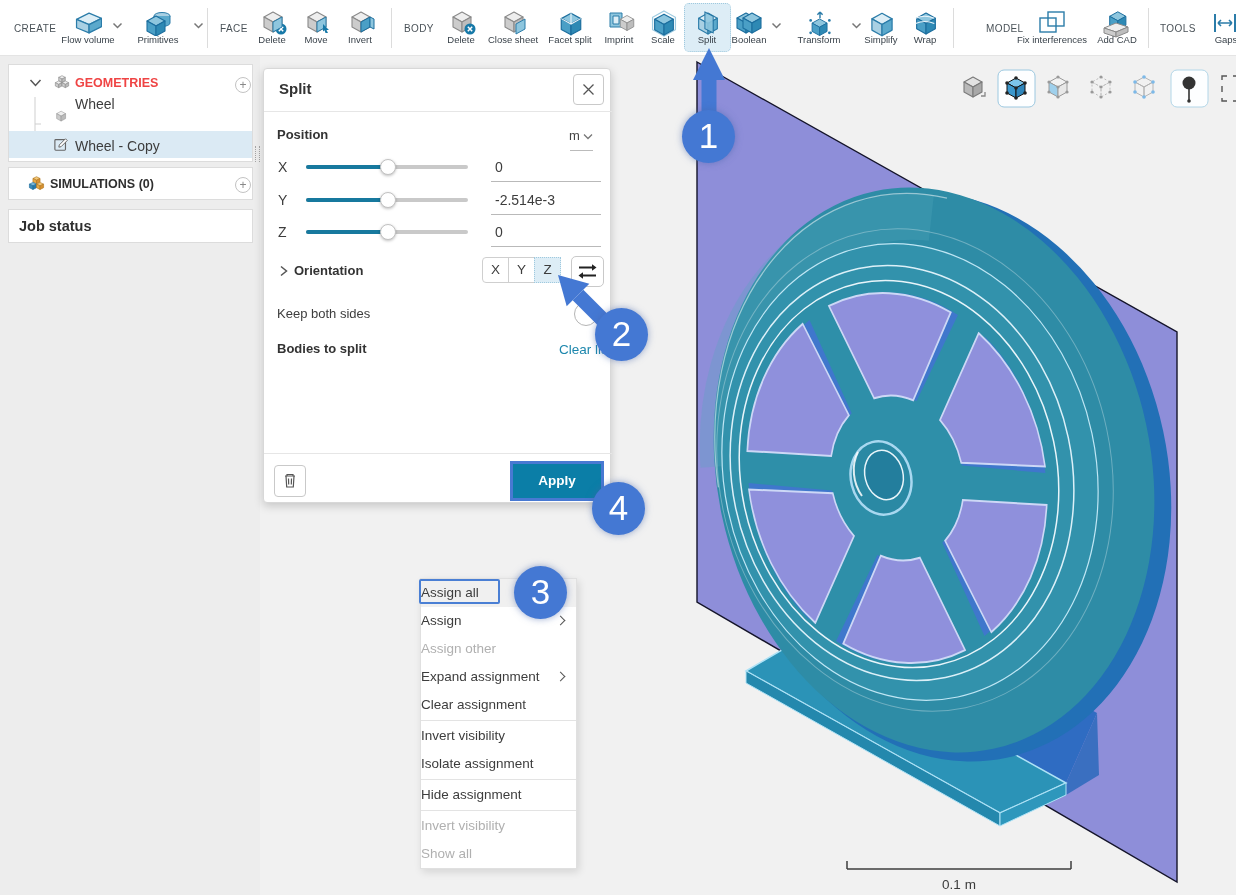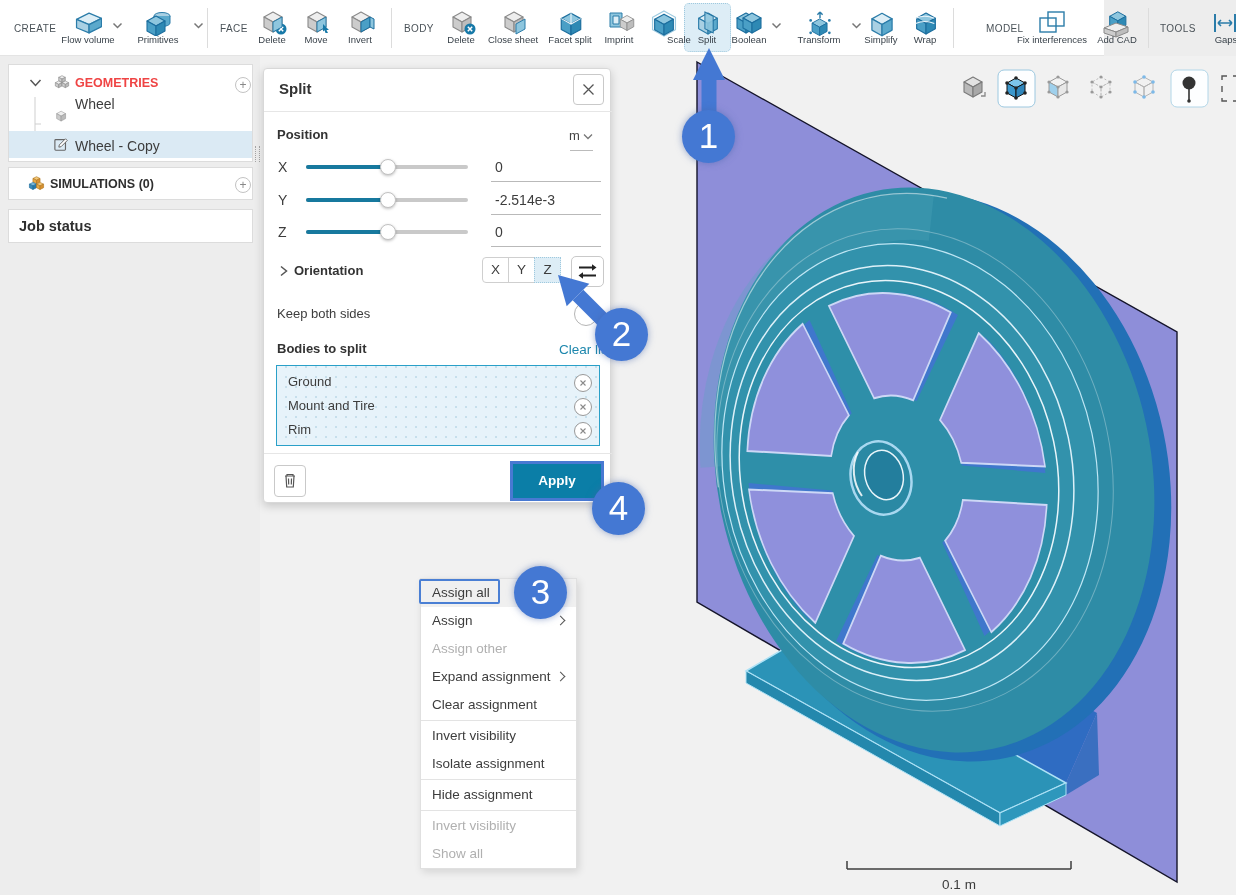--- a/index.html
+++ b/index.html
@@ -1,21 +1,21 @@
 <!DOCTYPE html>
 <html><head>
 <meta charset="utf-8">
 <style>
   * { margin:0; padding:0; box-sizing:border-box; }
   html,body { width:1236px; height:895px; overflow:hidden; font-family:"Liberation Sans", sans-serif; background:#ededed; }
   #page { position:relative; width:1236px; height:895px; }
   .abs { position:absolute; }
 
   
-  #toolbar { position:absolute; left:0; top:0; width:1104px; height:56px; background:#fff; border-bottom:1px solid #e4e4e4; z-index:20; }
+  #toolbar { position:absolute; left:0; top:0; width:1236px; height:56px; background:#fff; border-bottom:1px solid #e4e4e4; z-index:20; }
   .grplabel { position:absolute; top:23px; font-size:10px; letter-spacing:0.4px; color:#4a5258; }
   .tbicon { position:absolute; top:10px; }
   .tblabel { position:absolute; top:34px; font-size:9.5px; color:#39424a; white-space:nowrap; transform:translateX(-50%); }
   .sep { position:absolute; top:8px; width:1px; height:40px; background:#dcdcdc; }
   .caret { position:absolute; top:22px; }
   .splithl { position:absolute; left:684px; top:3px; width:47px; height:49px; background:#ddedf6; border:1px dotted #9fc9de; border-radius:5px; }
 
   
   #sidebar { position:absolute; left:0; top:56px; width:260px; height:839px; background:#ededed; z-index:10; }
   .card { position:absolute; left:8px; width:245px; background:#fff; border:1px solid #dcdcdc; }
@@ -24,21 +24,21 @@
   #vp { position:absolute; left:0; top:0; width:1236px; height:895px; z-index:1; }
 
   
   #dialog { position:absolute; left:263px; top:68px; width:348px; height:435px; background:#fff; border:1px solid #d8d8d8; border-radius:4px; box-shadow:0 3px 10px rgba(0,0,0,0.18); z-index:30; font-size:13px; color:#3d3d3d; }
   #dialog .abs { position:absolute; }
   .xyzbtn { position:absolute; width:27px; height:26px; border:1px solid #cfcfcf; background:#fff; text-align:center; line-height:24px; font-size:13.5px; color:#3d3d3d; }
   .knob { position:absolute; width:16px; height:16px; border-radius:50%; background:#fff; border:1px solid #c2c2c2; box-shadow:0 1px 3px rgba(0,0,0,0.25); }
 
   
   #ctxmenu { position:absolute; left:420px; top:578px; width:157px; background:#fff; border:1px solid #e0e0e0; box-shadow:2px 3px 8px rgba(0,0,0,0.12); z-index:30; font-size:13.5px; color:#3d3d3d; }
-  .mi { position:relative; height:28px; line-height:28px; padding-left:11px; white-space:nowrap; }
+  .mi { position:relative; height:28px; line-height:28px; white-space:nowrap; }
   .mi.dis { color:#b0b0b0; }
   .mdiv { height:1px; background:#e3e3e3; margin:1px 0; }
   .marrow { position:absolute; right:12px; top:10px; width:7px; height:7px; border-top:1.5px solid #555; border-right:1.5px solid #555; transform:rotate(45deg); }
 
   
   .callout { position:absolute; width:53px; height:53px; border-radius:50%; background:#4478d3; color:#fff; text-align:center; line-height:52px; font-size:35px; z-index:40; box-shadow:0 0 7px rgba(70,100,170,0.55); }
   .arrowsvg { position:absolute; left:0; top:0; width:1236px; height:895px; z-index:39; pointer-events:none; }
 </style>
 </head>
 <body>
@@ -202,21 +202,21 @@
       <polygon points="4,3 16,3 16,17 4,17" fill="#8ec6de" stroke="#2b7ca9"></polygon>
       <polygon points="7,6 13,6 13,14 7,14" fill="#ddeef6" stroke="#2b7ca9"></polygon>
       <use href="#cubegray" transform="translate(12,4) scale(0.75)"></use>
     </svg>
     <span class="tblabel" style="left:619px;">Imprint</span>
 
     <svg class="tbicon" style="left:650px;" width="28" height="27" viewBox="0 0 26 26">
       <polygon points="13,1 24,7 24,19 13,25 2,19 2,7" fill="none" stroke="#9fcbe0" stroke-width="1.2"></polygon>
       <use href="#cubeblue" transform="translate(1,2)"></use>
     </svg>
-    <span class="tblabel" style="left:663px;margin-left:16px;">Scale</span>
+    <span class="tblabel" style="left:663px;">Scale</span>
 
     <svg class="tbicon" style="left:694px;" width="28" height="27" viewBox="0 0 26 26">
       <use href="#cube" transform="translate(1,1)"></use>
       <polygon points="10,2 18,6 18,22 10,18" fill="#8ec6de" stroke="#1c6e9e" opacity="0.9"></polygon>
     </svg>
     <span class="tblabel" style="left:707px;">Split</span>
 
     <svg class="tbicon" style="left:734px;" width="30" height="27" viewBox="0 0 30 27">
       <use href="#cubeblue" transform="translate(0,1)"></use>
       <use href="#cubeblue" transform="translate(6,1)"></use>
@@ -483,35 +483,20 @@
         <polygon points="20,7.3 20,13.7 24.5,10.5" fill="#222"></polygon>
         <polygon points="11,15.3 11,21.7 6.5,18.5" fill="#222"></polygon>
       </svg>
     </div>
 
     <span class="abs" style="left:13px; top:237px;">Keep both sides</span>
     <div class="abs" style="left:310px; top:233px; width:24px; height:24px; border:1px solid #b5b5b5; border-radius:50%; background:#fff;"></div>
 
     <span class="abs" style="left:13px; top:272px; font-weight:bold; color:#333;">Bodies to split</span>
     <span class="abs" style="left:295px; top:273px; color:#1d87ad; font-size:13.5px; white-space:nowrap;">Clear list</span>
-    <div class="abs" style="left:12px; top:296px; width:324px; height:81px; background:#e7f3fa; border:1.5px solid #2aa0c8;
-         background-image:radial-gradient(#c6dfec 0.8px, transparent 1px); background-size:10px 10px; background-position:4px 6px;">
-      <span class="abs" style="left:11px; top:8px;">Ground</span>
-      <span class="abs" style="left:11px; top:32px;">Mount and Tire</span>
-      <span class="abs" style="left:11px; top:56px;">Rim</span>
-      <div class="abs" style="left:297px; top:8px; width:18px; height:18px; border:1px solid #999; border-radius:50%; background:#fff;"><svg width="16" height="16">
-            <path d="M5.5 5.5 L10.5 10.5 M10.5 5.5 L5.5 10.5" stroke="#8a8a8a" stroke-width="1.1"></path>
-          </svg></div>
-      <div class="abs" style="left:297px; top:32px; width:18px; height:18px; border:1px solid #999; border-radius:50%; background:#fff;"><svg width="16" height="16">
-            <path d="M5.5 5.5 L10.5 10.5 M10.5 5.5 L5.5 10.5" stroke="#8a8a8a" stroke-width="1.1"></path>
-          </svg></div>
-      <div class="abs" style="left:297px; top:56px; width:18px; height:18px; border:1px solid #999; border-radius:50%; background:#fff;"><svg width="16" height="16">
-            <path d="M5.5 5.5 L10.5 10.5 M10.5 5.5 L5.5 10.5" stroke="#8a8a8a" stroke-width="1.1"></path>
-          </svg></div>
-    </div>
 
     <div class="abs" style="left:0; top:384px; width:348px; height:1px; background:#e6e6e6;"></div>
     <div class="abs" style="left:10px; top:396px; width:32px; height:32px; border:1px solid #c9c9c9; border-radius:4px;">
       <svg width="30" height="30" viewBox="0 0 30 30">
         <path d="M10 10 L20 10 M12 10 L12 8.5 L18 8.5 L18 10 M11 10 L11.7 21 L18.3 21 L19 10 M13.5 12.5 L13.7 18.5 M16.5 12.5 L16.3 18.5" fill="none" stroke="#555" stroke-width="1.2"></path>
       </svg>
     </div>
     <div class="abs" style="left:246px; top:392px; width:94px; height:40px; border:3px solid #4879d2; background:#0b7ea7; text-align:center; line-height:34px; color:#fff; font-weight:bold; font-size:13.5px;">Apply</div>
   </div>
 

